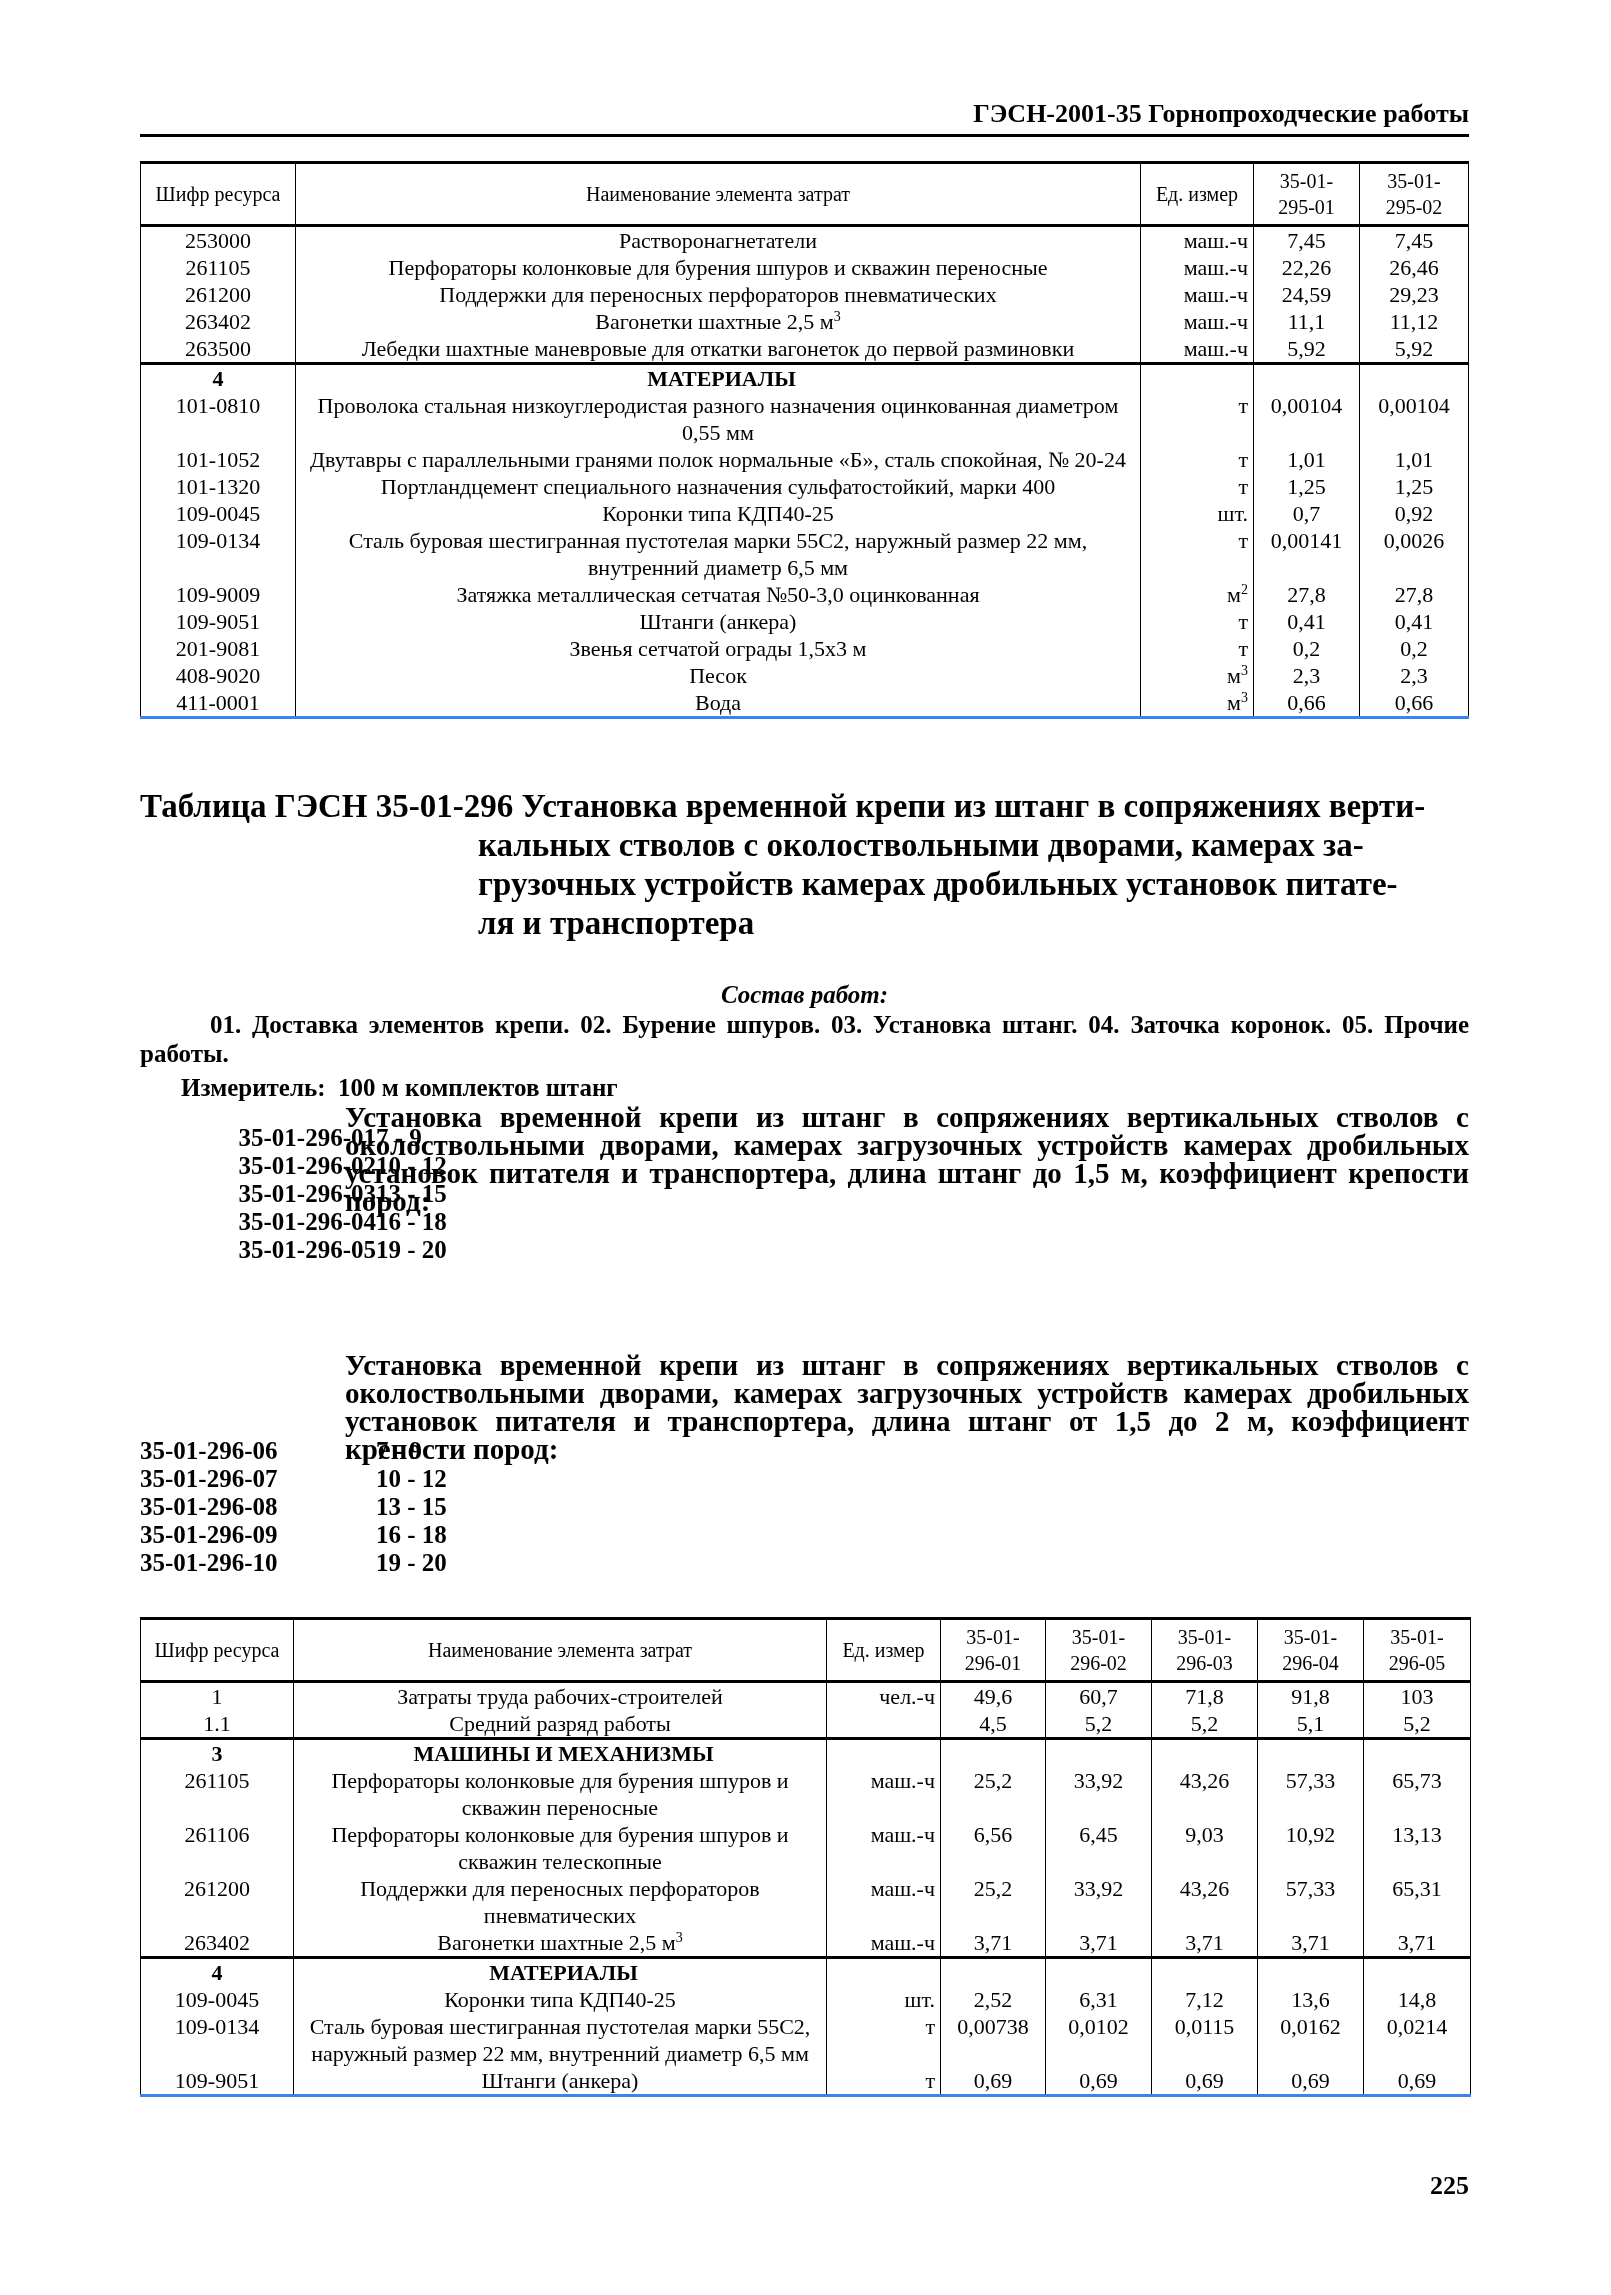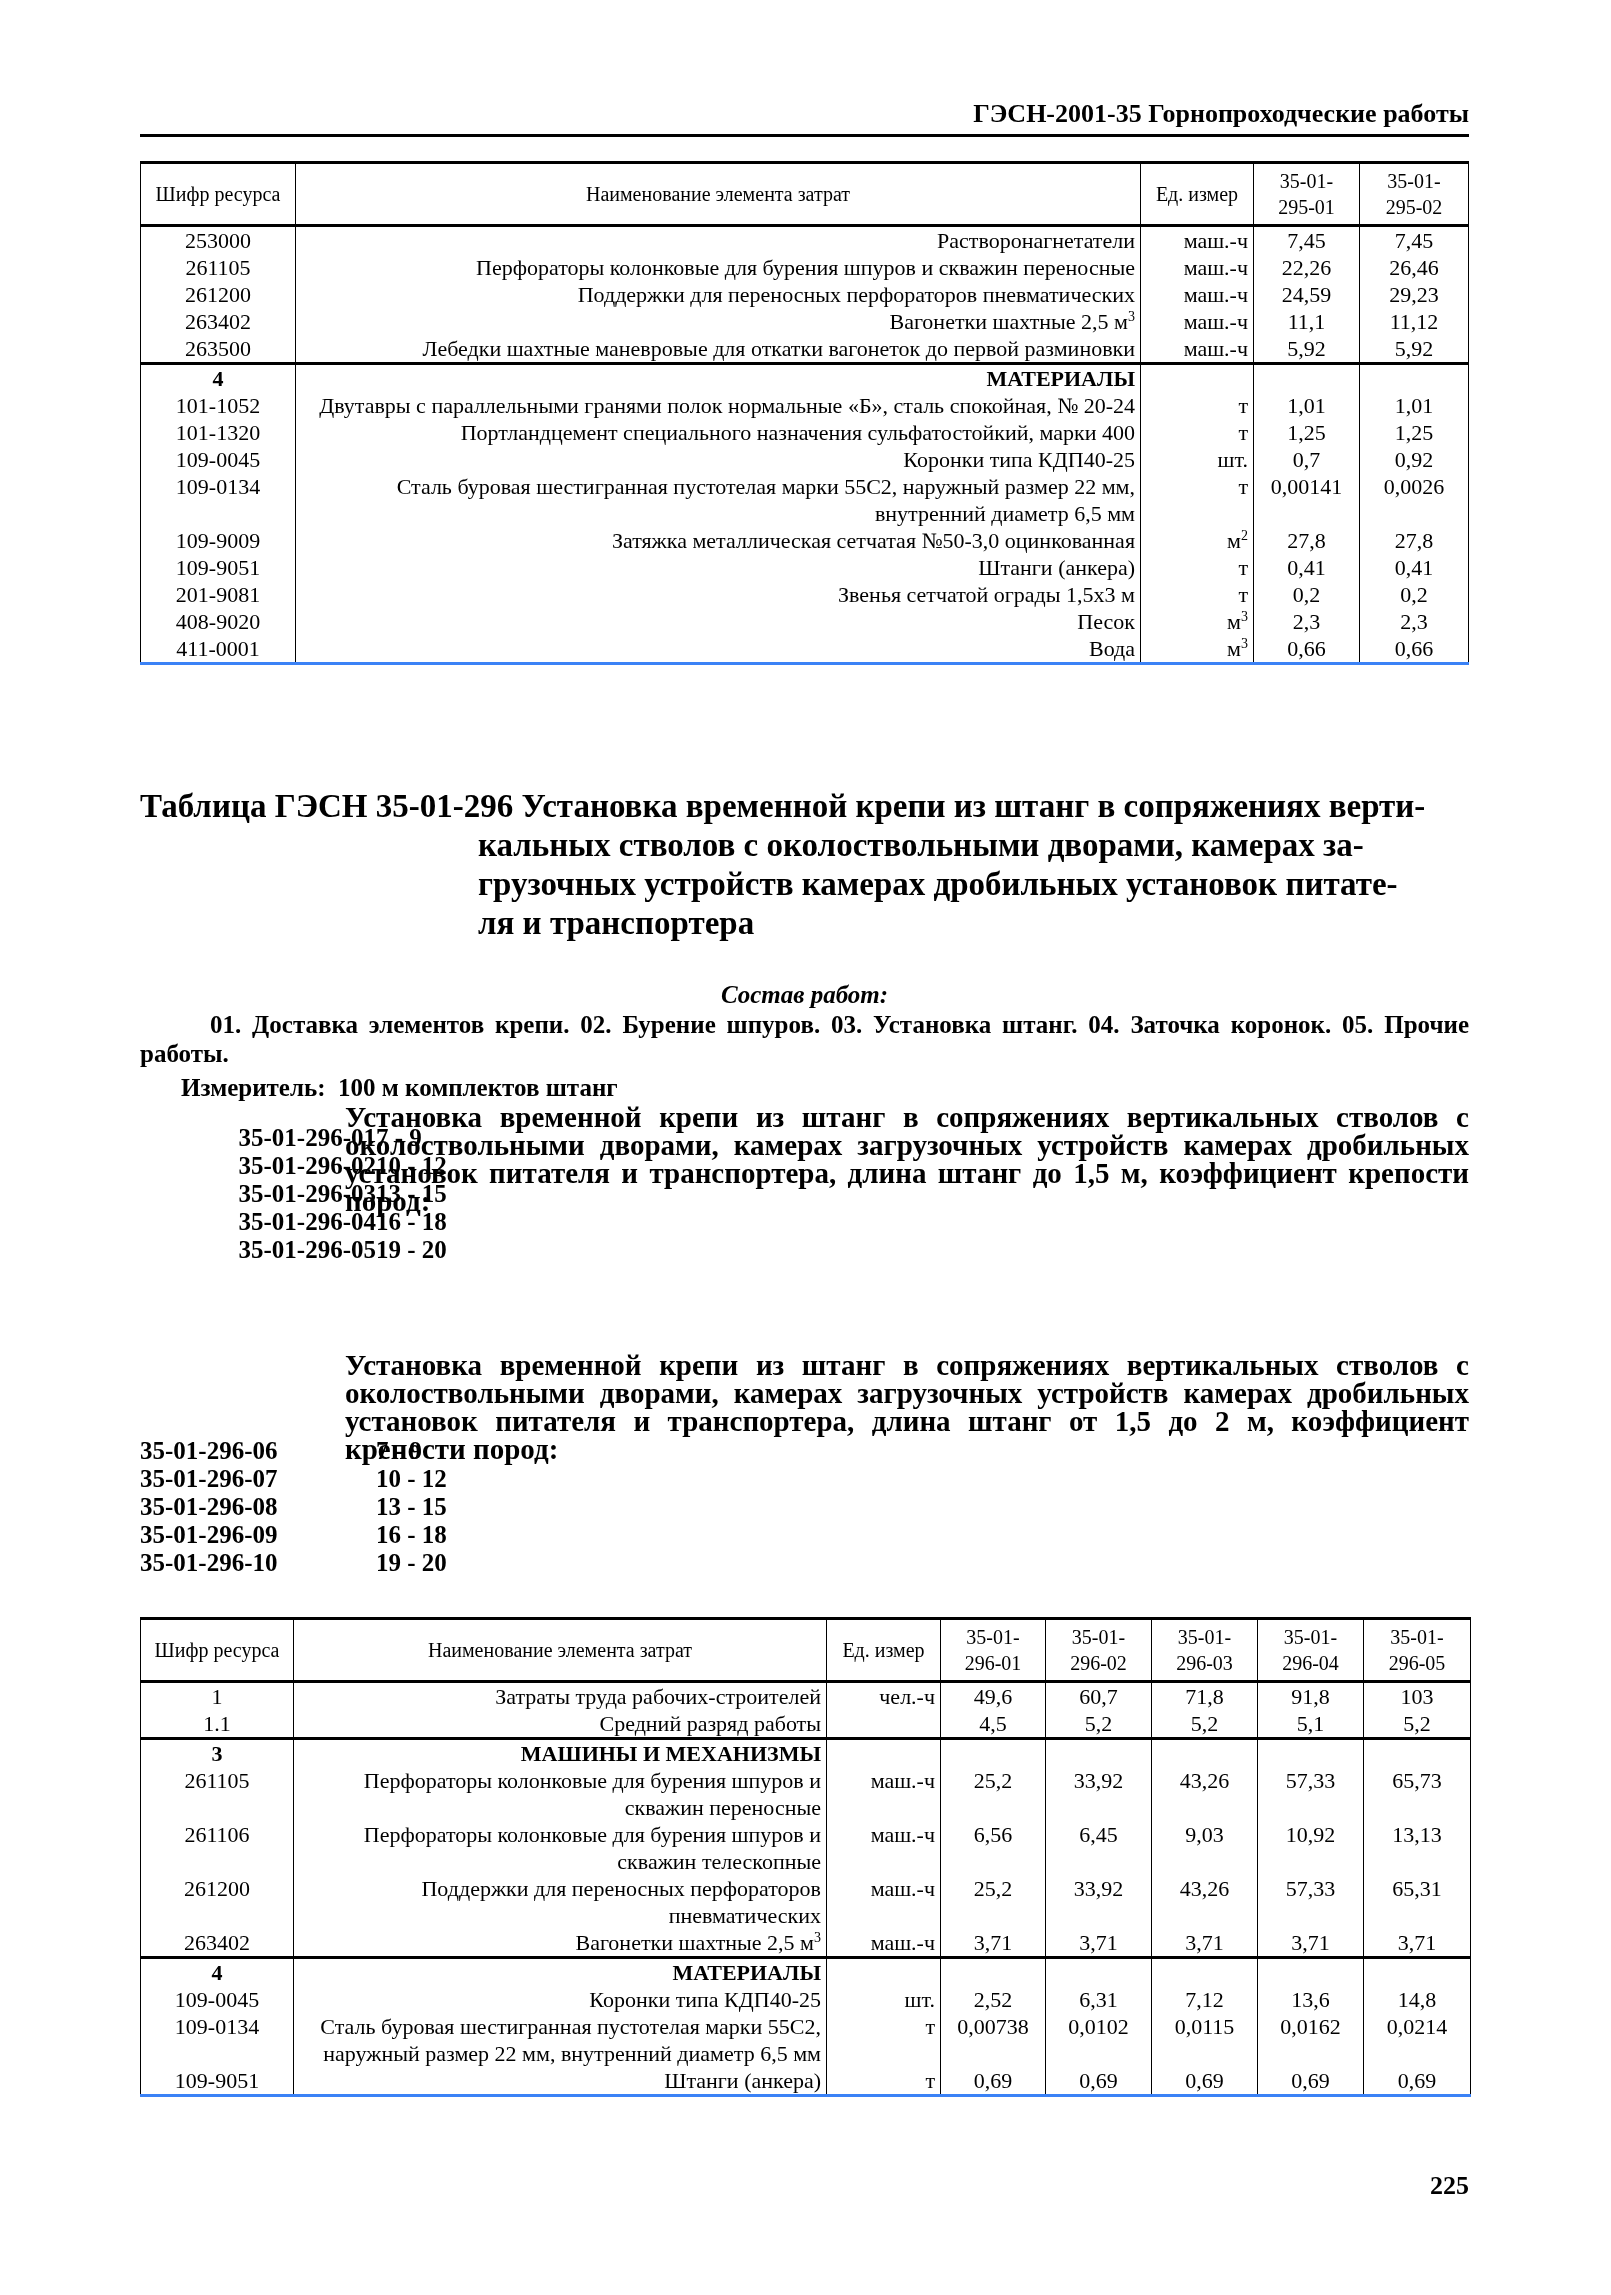--- a/index.html
+++ b/index.html
@@ -27,21 +27,21 @@
   table.norm thead th {
     border-top: 3px solid #000; border-bottom: 3px solid #000;
     vertical-align: middle; text-align: center; font-size: 20px; line-height: 26px;
     height: 60px;
   }
   table.norm tbody tr.section-start td { border-top: 3px solid #000; }
   table.norm tbody tr.last td { border-bottom: 3px solid #3b82f6; }
   td.code { text-align: center; }
   td.unit { text-align: right; }
   td.val { text-align: center; }
-  td.name { text-align: right; }
+  td.name { text-align: center; }
   .section-title { font-weight: bold; padding-left: 7px; display: inline-block; }
   td.code.bold { font-weight: bold; }
   sup { font-size: 14px; line-height: 0; vertical-align: super; }
 
   .table-title {
     left: 140px; top: 787px; width: 1329px;
     font-weight: bold; font-size: 33px; line-height: 39px;
   }
   .table-title .rest { display: block; padding-left: 338px; }
   .table-title .first-line { display: block; }
@@ -128,20 +128,27 @@
       <td class="unit">маш.-ч</td>
       <td class="val">5,92</td>
       <td class="val">5,92</td>
     </tr>
     <tr class="section-start">
       <td class="code bold">4</td>
       <td class="name"><span class="section-title">МАТЕРИАЛЫ</span></td>
       <td></td>
         <td></td>
         <td></td>
+    </tr>
+    <tr>
+      <td class="code">101-0810</td>
+      <td class="name">Проволока стальная низкоуглеродистая разного назначения оцинкованная диаметром 0,55 мм</td>
+      <td class="unit">т</td>
+      <td class="val">0,00104</td>
+      <td class="val">0,00104</td>
     </tr>
     <tr>
       <td class="code">101-1052</td>
       <td class="name">Двутавры с параллельными гранями полок нормальные «Б», сталь спокойная, № 20-24</td>
       <td class="unit">т</td>
       <td class="val">1,01</td>
       <td class="val">1,01</td>
     </tr>
     <tr>
       <td class="code">101-1320</td>

